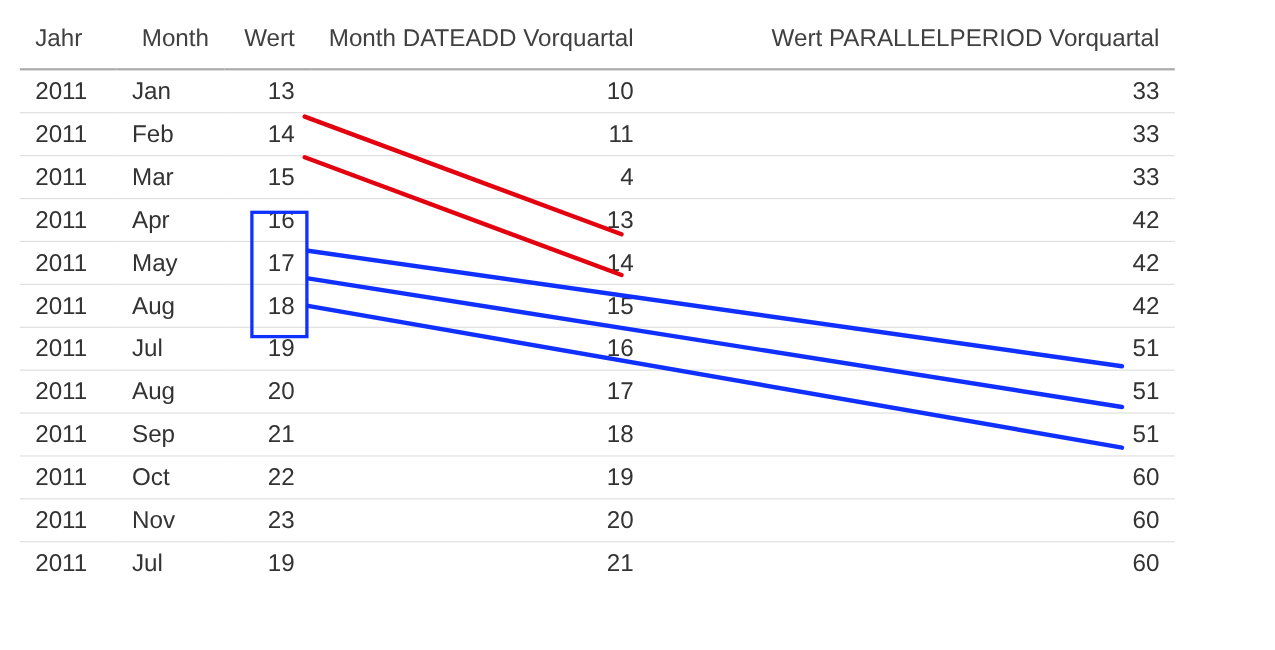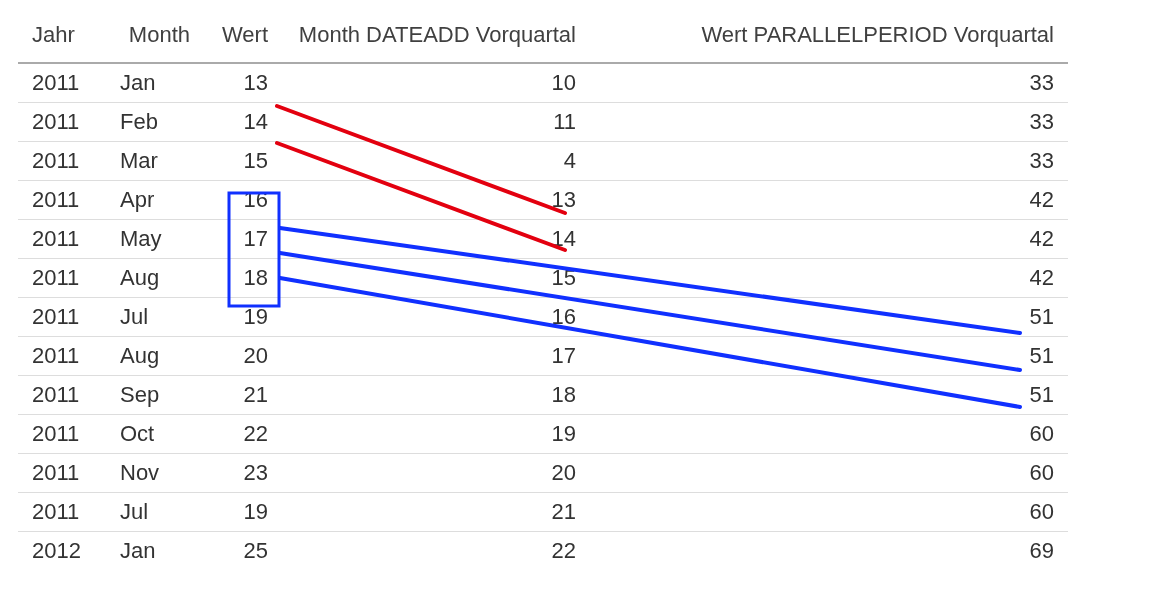--- a/index.html
+++ b/index.html
@@ -143,27 +143,20 @@
           <td class="c-da">20</td>
           <td class="c-pp">60</td>
         </tr>
         <tr>
           <td class="c-jahr">2011</td>
           <td class="c-month">Jul</td>
           <td class="c-wert">19</td>
           <td class="c-da">21</td>
           <td class="c-pp">60</td>
         </tr>
-        <tr>
-          <td class="c-jahr">2012</td>
-          <td class="c-month">Jan</td>
-          <td class="c-wert">25</td>
-          <td class="c-da">22</td>
-          <td class="c-pp">69</td>
-        </tr>
       </tbody>
   </table>
 
   <svg class="overlay" width="1159" height="591">
     <rect id="hl-rect" fill="none" stroke-width="3" x="229" y="193" width="50" height="113" stroke="#1030ff"></rect>
     <g id="lines">
         <line x1="277" y1="106" x2="565" y2="213" stroke="#e3000f" stroke-width="4" stroke-linecap="round"></line>
         <line x1="277" y1="143" x2="565" y2="250" stroke="#e3000f" stroke-width="4" stroke-linecap="round"></line>
         <line x1="280" y1="228" x2="1020" y2="333" stroke="#1030ff" stroke-width="4" stroke-linecap="round"></line>
         <line x1="280" y1="253" x2="1020" y2="370" stroke="#1030ff" stroke-width="4" stroke-linecap="round"></line>

